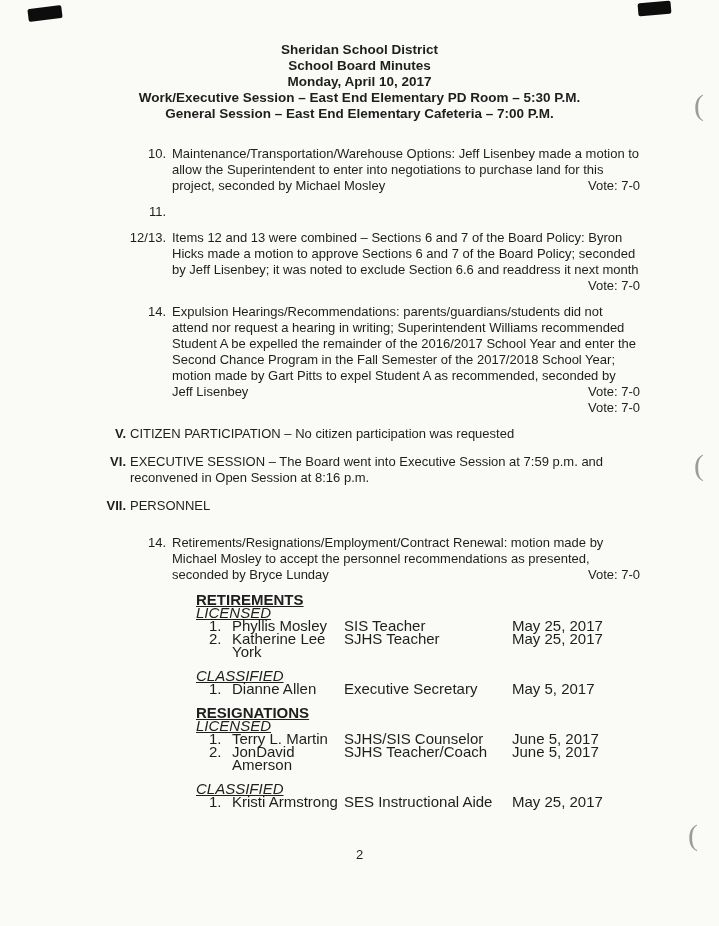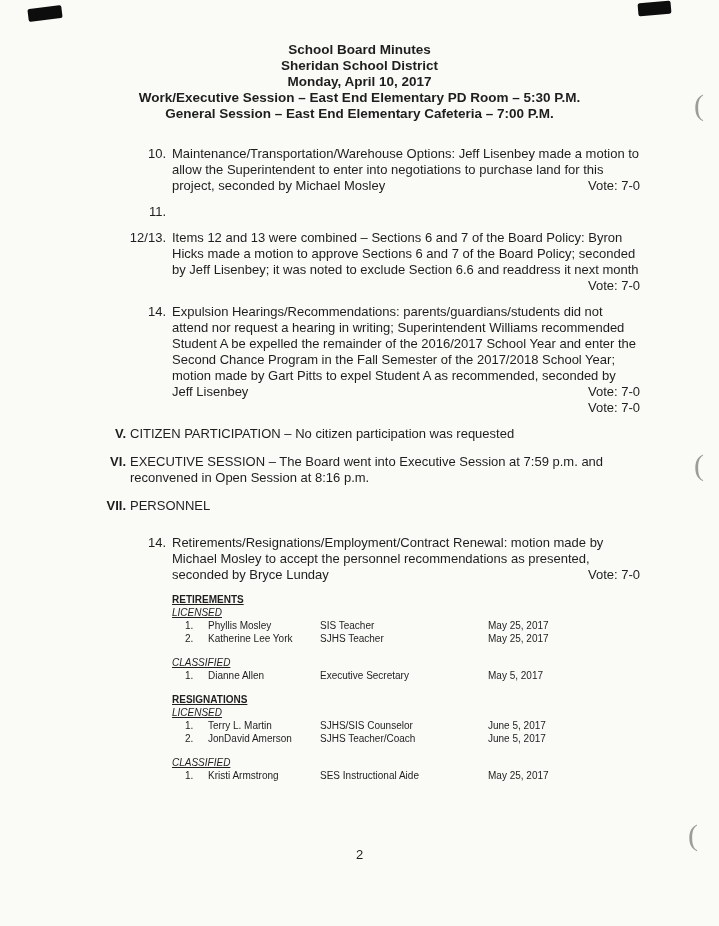--- a/index.html
+++ b/index.html
@@ -47,23 +47,23 @@
   .clearfix::after { content: ""; display: block; clear: both; }
   .para2 { margin-top: 0; }
 
   .section { display: flex; margin-bottom: 12px; }
   .section.tight { margin-bottom: 21px; }
   .sec-num { flex: none; width: 26px; text-align: right; margin-right: 4px; font-weight: bold; line-height: 16px; }
   .sec-body { flex: 1; line-height: 16px; }
   .sec-title { font-weight: normal; }
 
   .personnel-table {
-    margin-left: 72px;
+    margin-left: 96px;
     margin-top: 8px;
-    font-size: 10px;
+    font-size: 15px;
     line-height: 13px;
   }
   .tbl-section { margin-bottom: 2px; }
   .tbl-section-heading { font-weight: bold; text-decoration: underline; }
   .tbl-group { margin-bottom: 11px; }
   .tbl-group-heading { text-decoration: underline; font-style: italic; }
   .tbl-row {
     display: grid;
     grid-template-columns: 23px 112px 168px 1fr;
     margin-left: 13px;
@@ -81,22 +81,22 @@
 
 <div class="page">
 
   <div class="blob blob-tl"></div>
   <div class="blob blob-tr"></div>
   <span class="paren paren-1">(</span>
   <span class="paren paren-2">(</span>
   <span class="paren paren-3">(</span>
 
   <div class="doc-header">
+    <div>Sheridan School District</div>
     <div>School Board Minutes</div>
-    <div>Sheridan School District</div>
     <div>Monday, April 10, 2017</div>
     <div>Work/Executive Session – East End Elementary PD Room – 5:30 P.M.</div>
     <div>General Session – East End Elementary Cafeteria – 7:00 P.M.</div>
   </div>
 
   <div class="content">
 
     <div class="item">
       <div class="item-num">10.</div>
       <div class="item-body clearfix">

